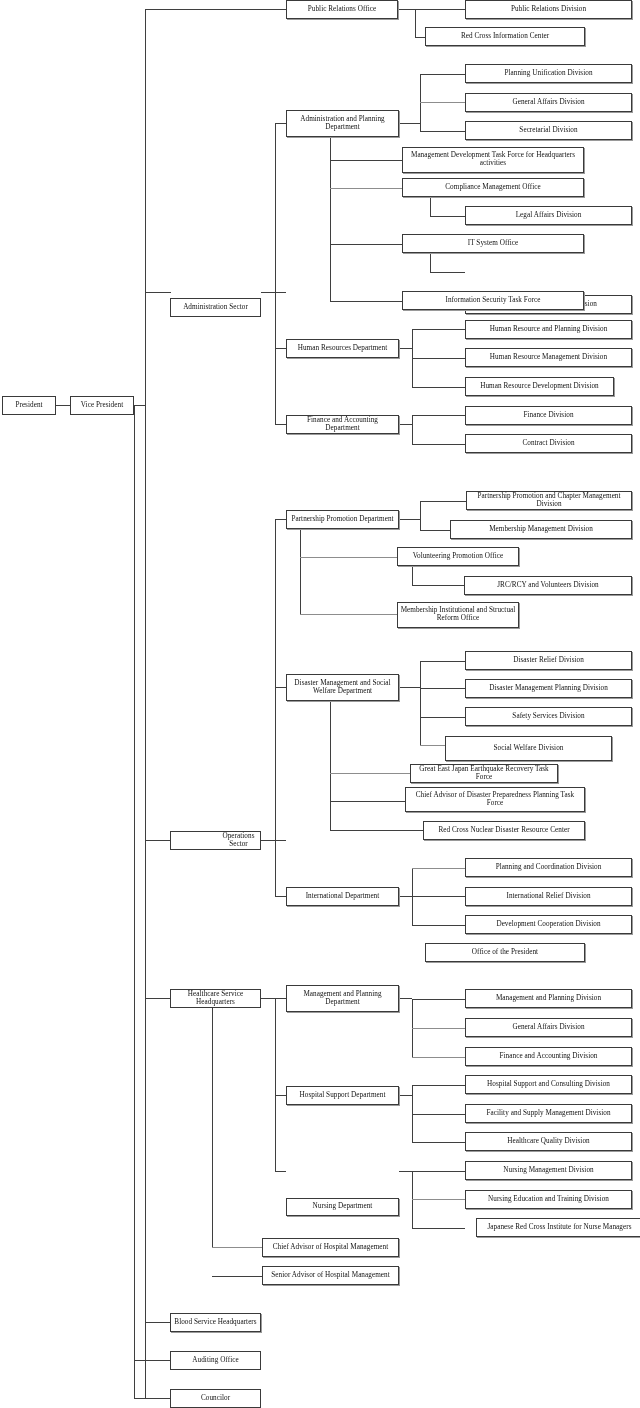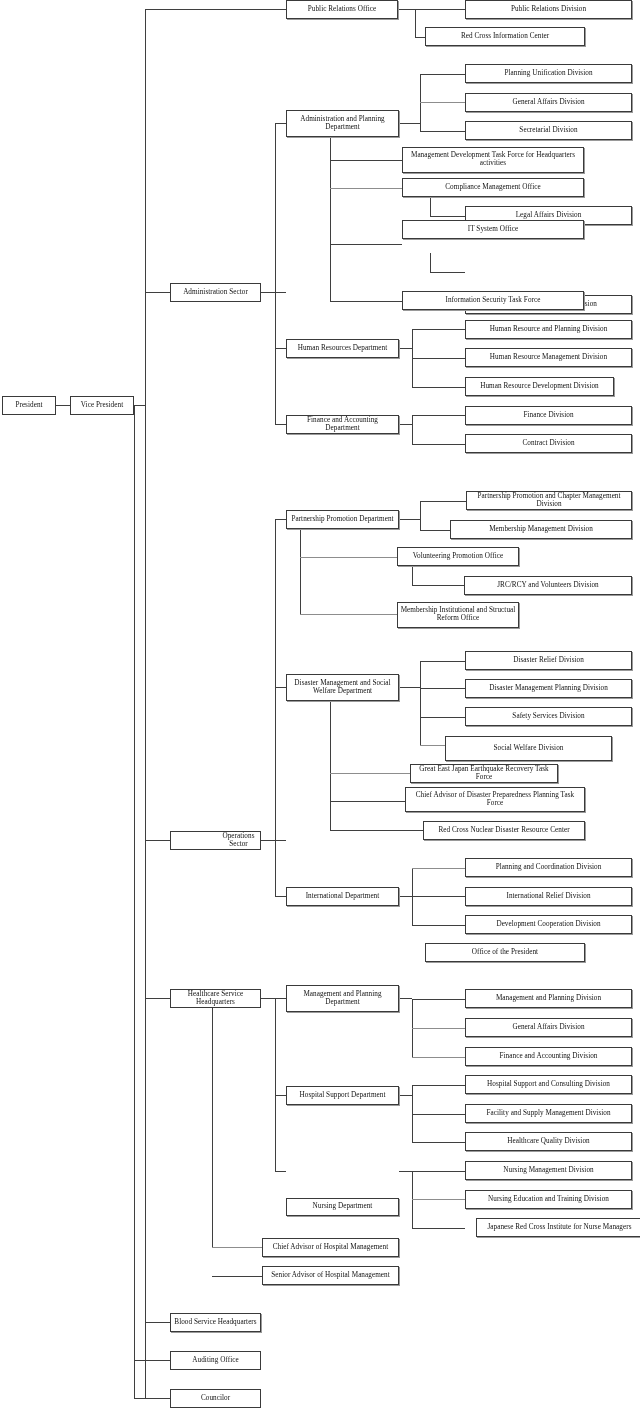--- a/index.html
+++ b/index.html
@@ -174,37 +174,37 @@
   <div class="box" style="left:2px; top:396px; width:54px; height:19px;">President</div>
 
   <div class="box" style="left:70px; top:396px; width:64px; height:19px;">Vice President</div>
 
   <div class="box shadowed" style="left:286px; top:0px; width:112px; height:19px;">Public Relations Office</div>
 
   <div class="box shadowed" style="left:465px; top:0px; width:167px; height:19px;">Public Relations Division</div>
 
   <div class="box shadowed" style="left:425px; top:27px; width:160px; height:19px;">Red Cross Information Center</div>
 
-  <div class="box" style="left:170px; top:283px; width:91px; height:19px;">Administration Sector</div>
+  <div class="box" style="left:170px; top:298px; width:91px; height:19px;">Administration Sector</div>
 
   <div class="box shadowed" style="left:286px; top:110px; width:113px; height:27px;">Administration and Planning Department</div>
 
   <div class="box shadowed" style="left:465px; top:64px; width:167px; height:19px;">Planning Unification Division</div>
 
   <div class="box shadowed" style="left:465px; top:93px; width:167px; height:19px;">General Affairs Division</div>
 
   <div class="box shadowed" style="left:465px; top:121px; width:167px; height:19px;">Secretarial Division</div>
 
   <div class="box shadowed" style="left:402px; top:147px; width:182px; height:26px;">Management Development Task Force for Headquarters activities</div>
 
   <div class="box shadowed" style="left:402px; top:178px; width:182px; height:19px;">Compliance Management Office</div>
 
   <div class="box shadowed" style="left:465px; top:206px; width:167px; height:19px;">Legal Affairs Division</div>
 
-  <div class="box shadowed" style="left:402px; top:220px; width:182px; height:19px;">IT System Office</div>
+  <div class="box shadowed" style="left:402px; top:234px; width:182px; height:19px;">IT System Office</div>
 
   <div class="box shadowed" style="left:465px; top:263px; width:167px; height:19px;margin-top:32px;">IT System Management Division</div>
 
   <div class="box shadowed" style="left:402px; top:291px; width:182px; height:19px;">Information Security Task Force</div>
 
   <div class="box shadowed" style="left:286px; top:339px; width:113px; height:19px;">Human Resources Department</div>
 
   <div class="box shadowed" style="left:465px; top:320px; width:167px; height:19px;">Human Resource and Planning Division</div>
 
   <div class="box shadowed" style="left:465px; top:348px; width:167px; height:19px;">Human Resource Management Division</div>

